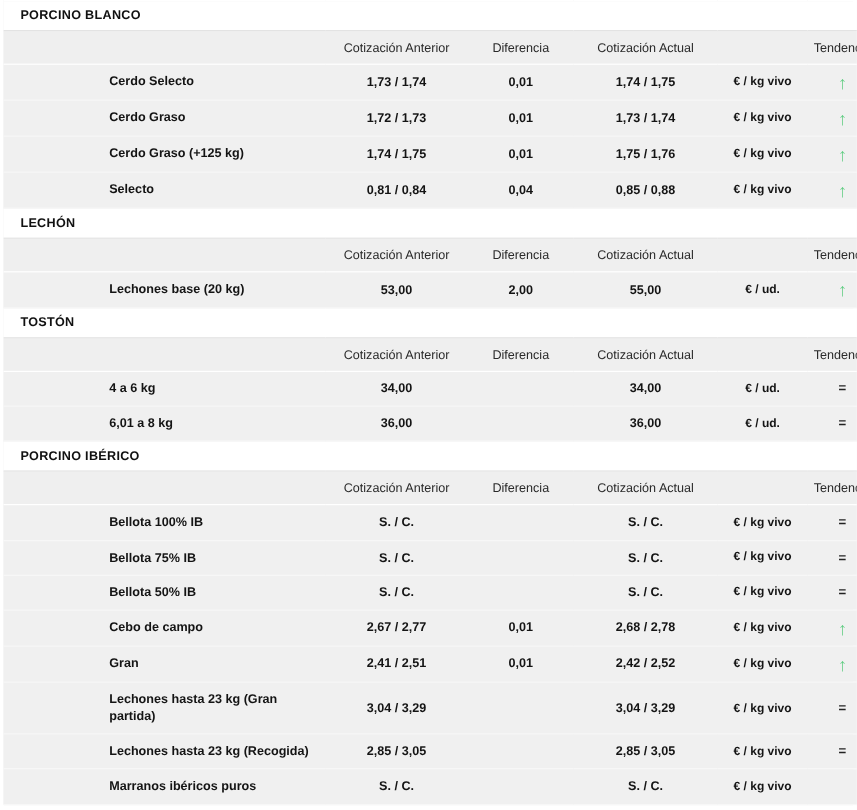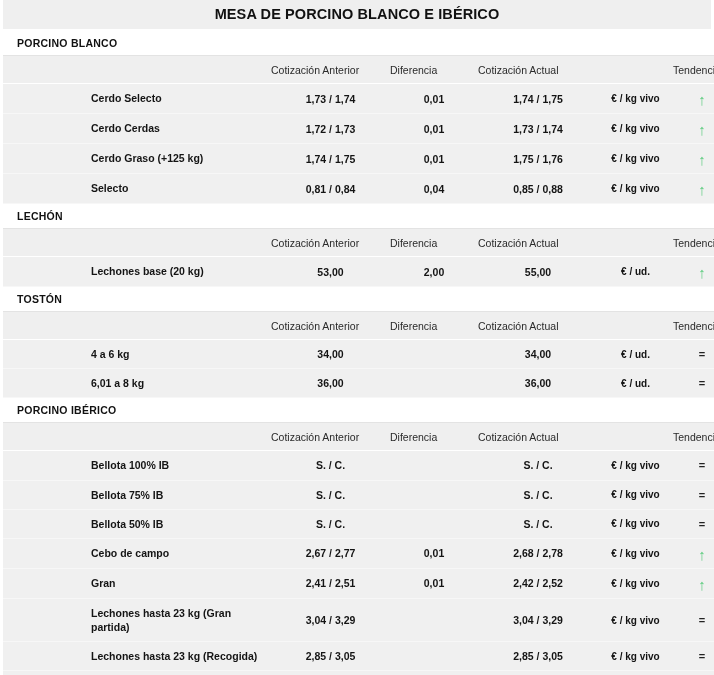--- a/index.html
+++ b/index.html
@@ -58,20 +58,21 @@
     padding: 6px 0 6px 14px;
     border-bottom: 1px solid #e3e3e3;
     border-top: 1px solid #ffffff;
   }
   tr.header-row td {
     background: #efefef;
     font-size: 10.5px;
     font-weight: normal;
     color: #2a2a2a;
     padding: 8px 0 7px 0;
+    text-align: center;
     border-bottom: 1px solid #ffffff;
   }
   tr.header-row td.c-name { text-align: left; }
 
   tr.data-row td {
     background: #f0f0f0;
     font-size: 10.5px;
     font-weight: bold;
     color: #141414;
     padding: 7px 0 7px 0;
@@ -98,21 +99,20 @@
     color: #222222;
     font-size: 11px;
     line-height: 1;
     font-weight: bold;
   }
 </style>
 </head>
 <body>
 
 <div class="panel">
-  <div class="title-bar">MESA DE PORCINO BLANCO E IBÉRICO</div>
   <table class="pricetable">
     <colgroup>
       <col class="c-name">
         <col class="c-prev">
         <col class="c-diff">
       <col class="c-curr">
         <col class="c-unit">
         <col class="c-trend">
     </colgroup>
     <tbody id="table-body">
@@ -129,21 +129,21 @@
         </tr>
         <tr class="data-row">
           <td class="c-name">Cerdo Selecto</td>
           <td class="c-prev">1,73 / 1,74</td>
           <td class="c-diff">0,01</td>
           <td class="c-curr">1,74 / 1,75</td>
           <td class="c-unit">€ / kg vivo</td>
           <td class="c-trend"><span class="trend-up">↑</span></td>
         </tr>
         <tr class="data-row">
-          <td class="c-name">Cerdo Cerdas</td>
+          <td class="c-name">Cerdo Graso</td>
           <td class="c-prev">1,72 / 1,73</td>
           <td class="c-diff">0,01</td>
           <td class="c-curr">1,73 / 1,74</td>
           <td class="c-unit">€ / kg vivo</td>
           <td class="c-trend"><span class="trend-up">↑</span></td>
         </tr>
         <tr class="data-row">
           <td class="c-name">Cerdo Graso (+125 kg)</td>
           <td class="c-prev">1,74 / 1,75</td>
           <td class="c-diff">0,01</td>

